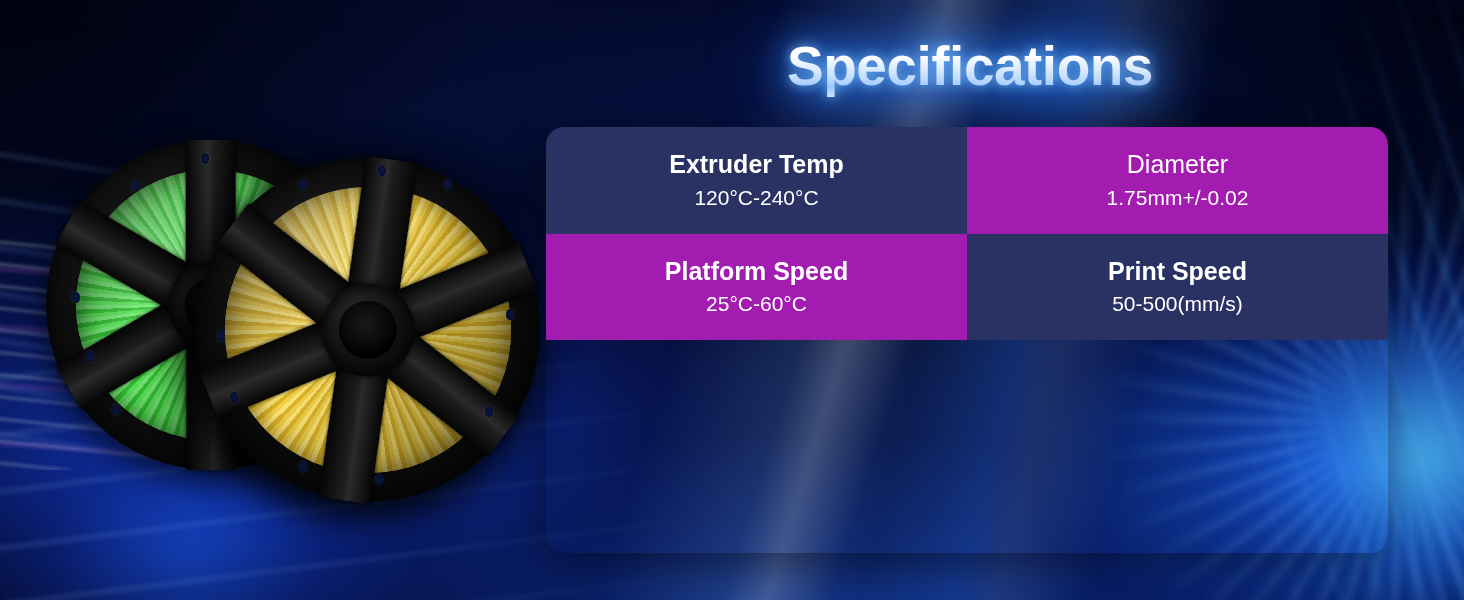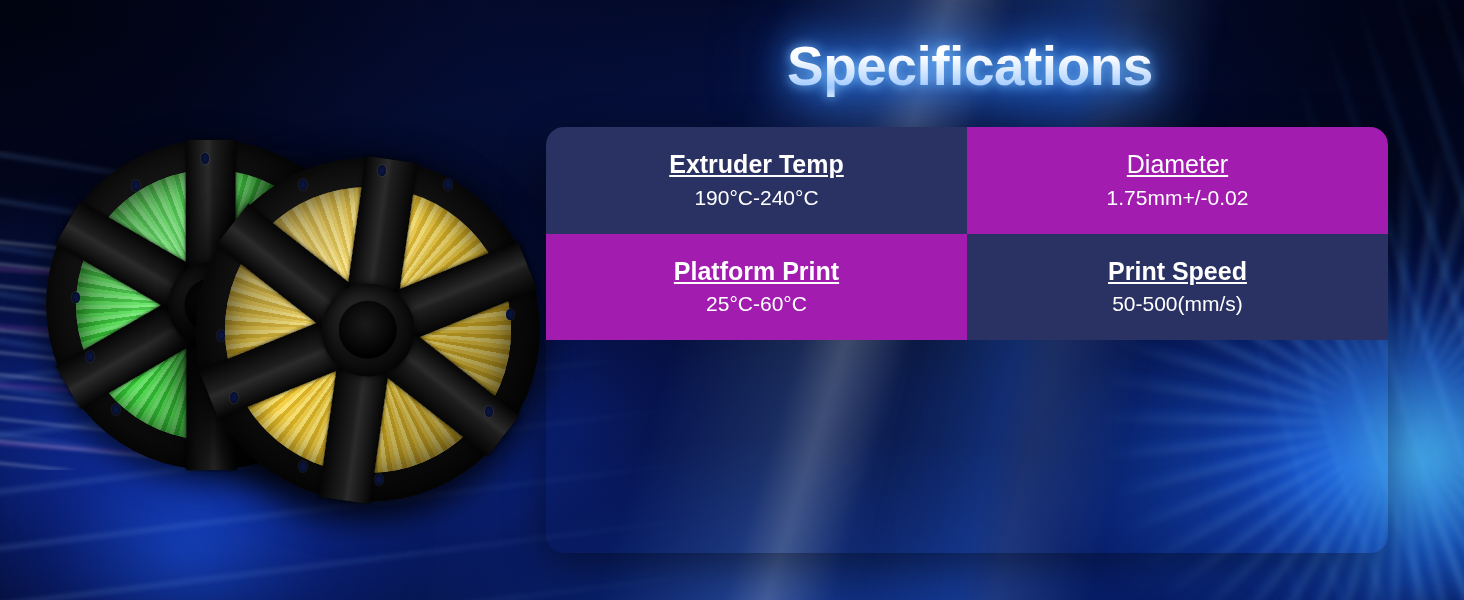--- a/index.html
+++ b/index.html
@@ -296,21 +296,20 @@
     text-align:center;
     color:#ffffff;
   }
   .cell.dark  { background:#a21caf; }
   .cell.light { background:#2a3163; }
 
   .cell-label {
     font-size:25px;
     line-height:1.1;
     white-space:nowrap;
-    text-decoration:underline;
   }
   .col-left .cell-label  { font-weight:700; }
   .col-right .cell-label { font-weight:400; }
 
   .cell-value {
     font-size:21px;
     font-weight:400;
     line-height:1.1;
     white-space:nowrap;
   }
@@ -383,29 +382,29 @@
       <div class="hole" style="left:30%; top:88%;"></div>
     </div>
   </div>
 
   <div id="title">Specifications</div>
 
   <div id="spec-card">
 
     <div class="cell light col-left">
       <div class="cell-label">Extruder Temp</div>
-      <div class="cell-value">190°C-240°C</div>
+      <div class="cell-value">120°C-240°C</div>
     </div>
     <div class="cell dark col-right">
       <div class="cell-label">Diameter</div>
       <div class="cell-value">1.75mm+/-0.02</div>
     </div>
 
     <div class="cell dark col-left">
-      <div class="cell-label">Platform Print</div>
+      <div class="cell-label">Platform Speed</div>
       <div class="cell-value">25°C-60°C</div>
     </div>
 
     <div class="cell light col-left">
       <div class="cell-label">Print Speed</div>
       <div class="cell-value">50-500(mm/s)</div>
     </div>
 
 
   </div>

